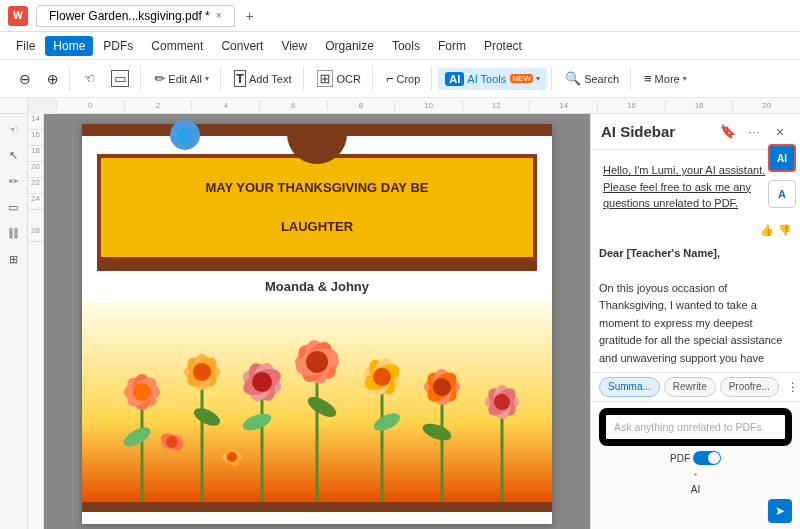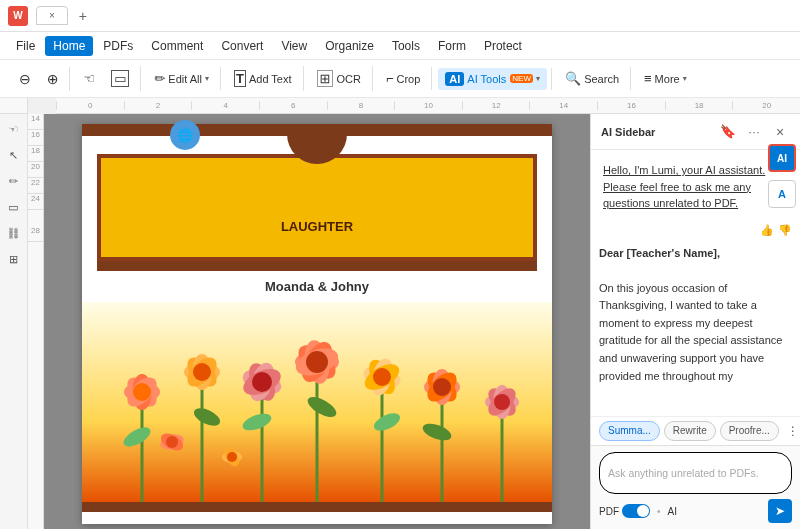--- a/index.html
+++ b/index.html
@@ -41,63 +41,64 @@
     
     #v-ruler { width: 16px; background: #f8f8f8; border-right: 1px solid #ddd; position: relative; }
 
     
     #canvas-area { flex: 1; background: #888; overflow: auto; display: flex; justify-content: center; padding: 10px; }
     #pdf-page { width: 470px; min-height: 400px; background: white; box-shadow: 0 2px 8px rgba(0,0,0,0.3); position: relative; overflow: hidden; }
 
     
     #ai-sidebar { width: 210px; background: #fff; border-left: 1px solid #e0e0e0; display: flex; flex-direction: column; }
     #ai-sidebar-header { height: 36px; background: #fff; border-bottom: 1px solid #e8e8e8; display: flex; align-items: center; padding: 0 10px; gap: 6px; }
-    #ai-sidebar-header .sidebar-title { font-size: 11px; font-weight: 600; color: #333; flex: 1; }
+    #ai-sidebar-header .sidebar-title { font-size: 15px; font-weight: 600; color: #333; flex: 1; }
     .sidebar-icon-btn { width: 20px; height: 20px; display: flex; align-items: center; justify-content: center; cursor: pointer; color: #666; font-size: 12px; border-radius: 3px; }
 
     #ai-sidebar-body { flex: 1; overflow-y: auto; padding: 8px; display: flex; flex-direction: column; gap: 8px; }
 
     .ai-intro { font-size: 11px; color: #333; line-height: 1.5; padding: 4px; text-decoration: underline; }
 
     .user-bubble { background: #e8f4ff; border-radius: 8px; padding: 8px 10px; font-size: 10.5px; color: #333; line-height: 1.5; }
 
     .ai-response { font-size: 11px; color: #333; line-height: 1.6; }
 
     .feedback-row { display: flex; align-items: center; gap: 4px; justify-content: flex-end; }
     .feedback-btn { font-size: 11px; cursor: pointer; color: #888; }
 
     .action-tabs { display: flex; gap: 4px; padding: 4px 0; border-top: 1px solid #eee; }
     .action-tab { padding: 3px 8px; border: 1px solid #ccc; border-radius: 12px; font-size: 10px; cursor: pointer; color: #555; background: #f8f8f8; }
     .action-tab.active { background: #e0f0ff; border-color: #90c0ff; color: #0066cc; }
     .action-tab-more { padding: 3px 4px; font-size: 12px; cursor: pointer; color: #555; }
 
     #ai-input-area { border-top: 1px solid #e0e0e0; padding: 6px 8px; background: #fafafa; }
-    #ai-input-box { width: 100%; border: 1px solid #000000; border-radius: 16px; background: #fff; padding: 14px 8px; font-size: 10.5px; color: #999; min-height: 36px; }
-
-    #ai-input-footer { display: flex; align-items: center; gap: 4px; margin-top: 5px; }
+    #ai-input-box { width: 100%; border: 7px solid #000000; border-radius: 8px; background: #fff; padding: 6px 8px; font-size: 10.5px; color: #999; min-height: 36px; }
+
+    #ai-input-footer { display: flex; align-items: center; gap: 4px; margin-top: 5px; flex-direction: column; }
     .pdf-toggle { display: flex; align-items: center; gap: 3px; font-size: 10px; color: #333; }
     .toggle-sw { width: 28px; height: 14px; background: #0078d4; border-radius: 7px; position: relative; cursor: pointer; }
     .toggle-sw::after { content: ''; width: 12px; height: 12px; background: white; border-radius: 50%; position: absolute; top: 1px; right: 1px; }
     .ai-send-btn { margin-left: auto; width: 24px; height: 24px; background: #0078d4; border-radius: 4px; display: flex; align-items: center; justify-content: center; cursor: pointer; color: white; font-size: 12px; }
 
     
     .ai-active-btn { width: 28px; height: 28px; background: #0078d4; border-radius: 4px; display: flex; align-items: center; justify-content: center; color: white; font-size: 12px; font-weight: bold; cursor: pointer; border: 2px solid #ff4444; }
     .ai-secondary-btn { width: 28px; height: 28px; background: #fff; border: 1px solid #ccc; border-radius: 4px; display: flex; align-items: center; justify-content: center; font-size: 11px; color: #0078d4; cursor: pointer; margin-top: 4px; }
 
     .ruler-marks { display: flex; width: 100%; }
     .ruler-mark { flex: 1; font-size: 8px; color: #999; text-align: center; border-left: 1px solid #ddd; }
   </style>
 </head>
 <body>
 
 <div id="titlebar">
   <div class="app-icon">
     <span style="font-size:10px;font-weight:bold;">W</span>
   </div>
   <div class="tab">
+    <span>Flower Garden...ksgiving.pdf *</span>
     <span class="close-x">×</span>
   </div>
   <div class="new-tab">+</div>
 </div>
 
 <div id="menubar">
   <span class="menu-item">File</span>
   <span class="menu-item active">Home</span>
   <span class="menu-item">PDFs</span>
   <span class="menu-item">Comment</span>
@@ -223,21 +224,21 @@
         <div style="width:30px; height:30px; background:#4a9ade; border-radius:50%; display:flex; align-items:center; justify-content:center; color:white; font-size:13px;">🌐</div>
       </div>
       <div id="pdf-page" style="position:relative;">
 
         <div style="width:60px; height:60px; background:#7b3a1a; border-radius:50%; position:absolute; top:-20px; left:50%; transform:translateX(-50%); z-index:5;"></div>
 
         <div style="height:12px; background:#7b3a1a; width:100%; position:absolute; top:0;"></div>
 
         <div style="margin: 30px 15px 0 15px; background:#f5b800; border:4px solid #8b3a1a; padding:20px 15px; text-align:center; position:relative; z-index:1;">
           <div style="font-size:13px; font-weight:900; color:#4a2000; line-height:1.5; text-transform:uppercase;">
-            <br>
+            <span>MAY YOUR THANKSGIVING DAY BE</span><br>
             <br>
             <span>LAUGHTER</span>
           </div>
         </div>
 
         <div style="height:10px; background:#7b3a1a; margin:0 15px;"></div>
 
         <div style="text-align:center; font-weight:bold; font-size:13px; color:#333; padding:8px 0;">Moanda &amp; Johny</div>
 
         <div style="height:200px; background:linear-gradient(to bottom, #fffde7 0%, #ffd54f 60%, #e65100 100%); position:relative; overflow:hidden;">

